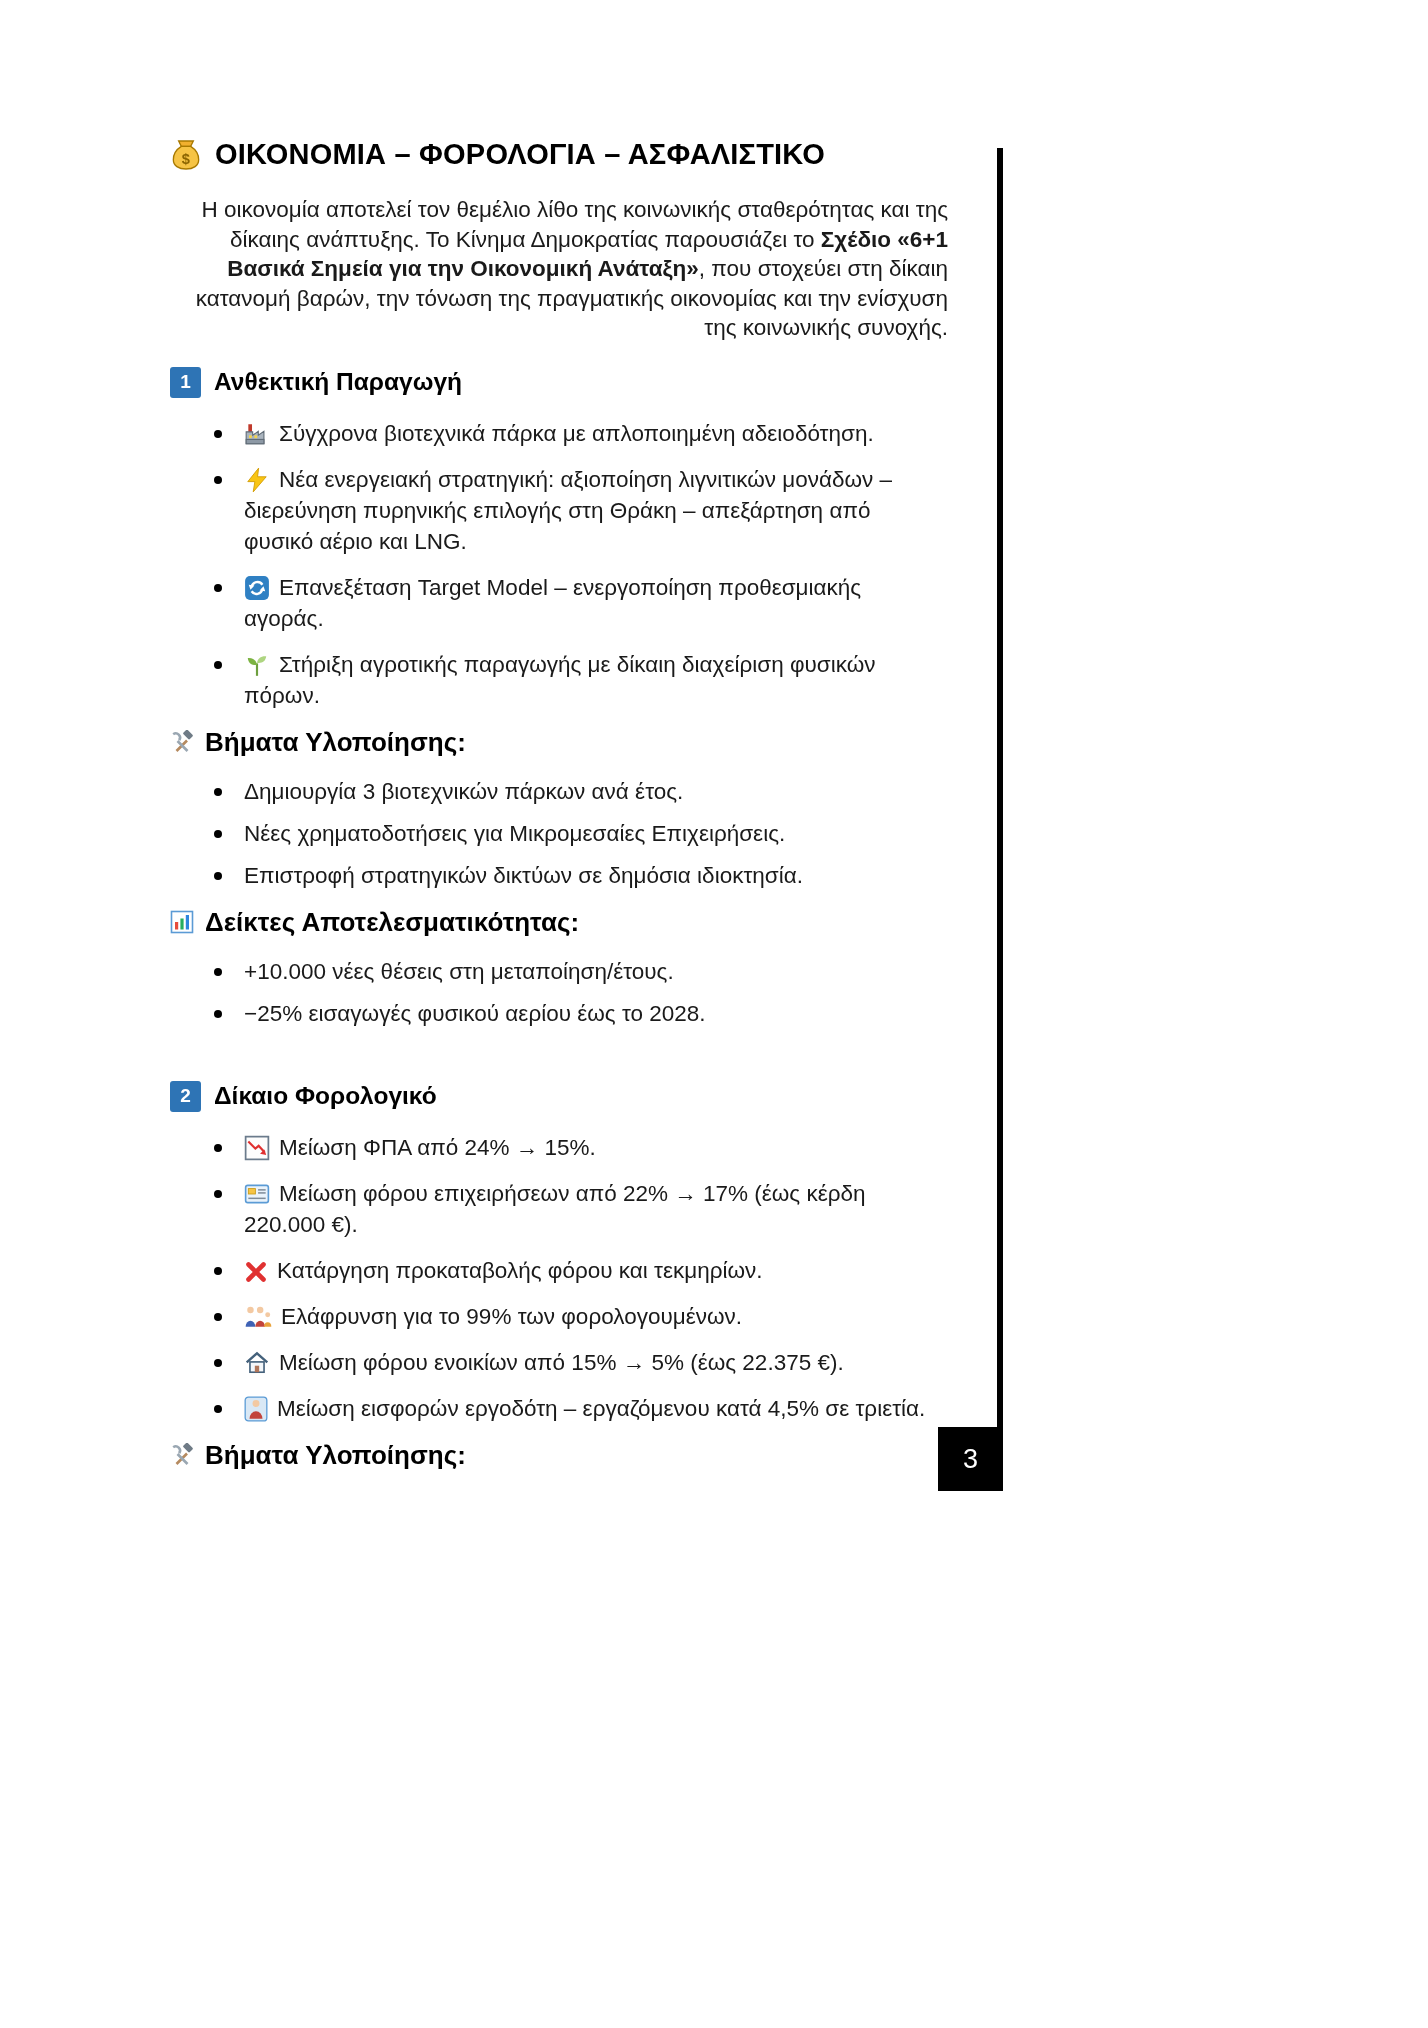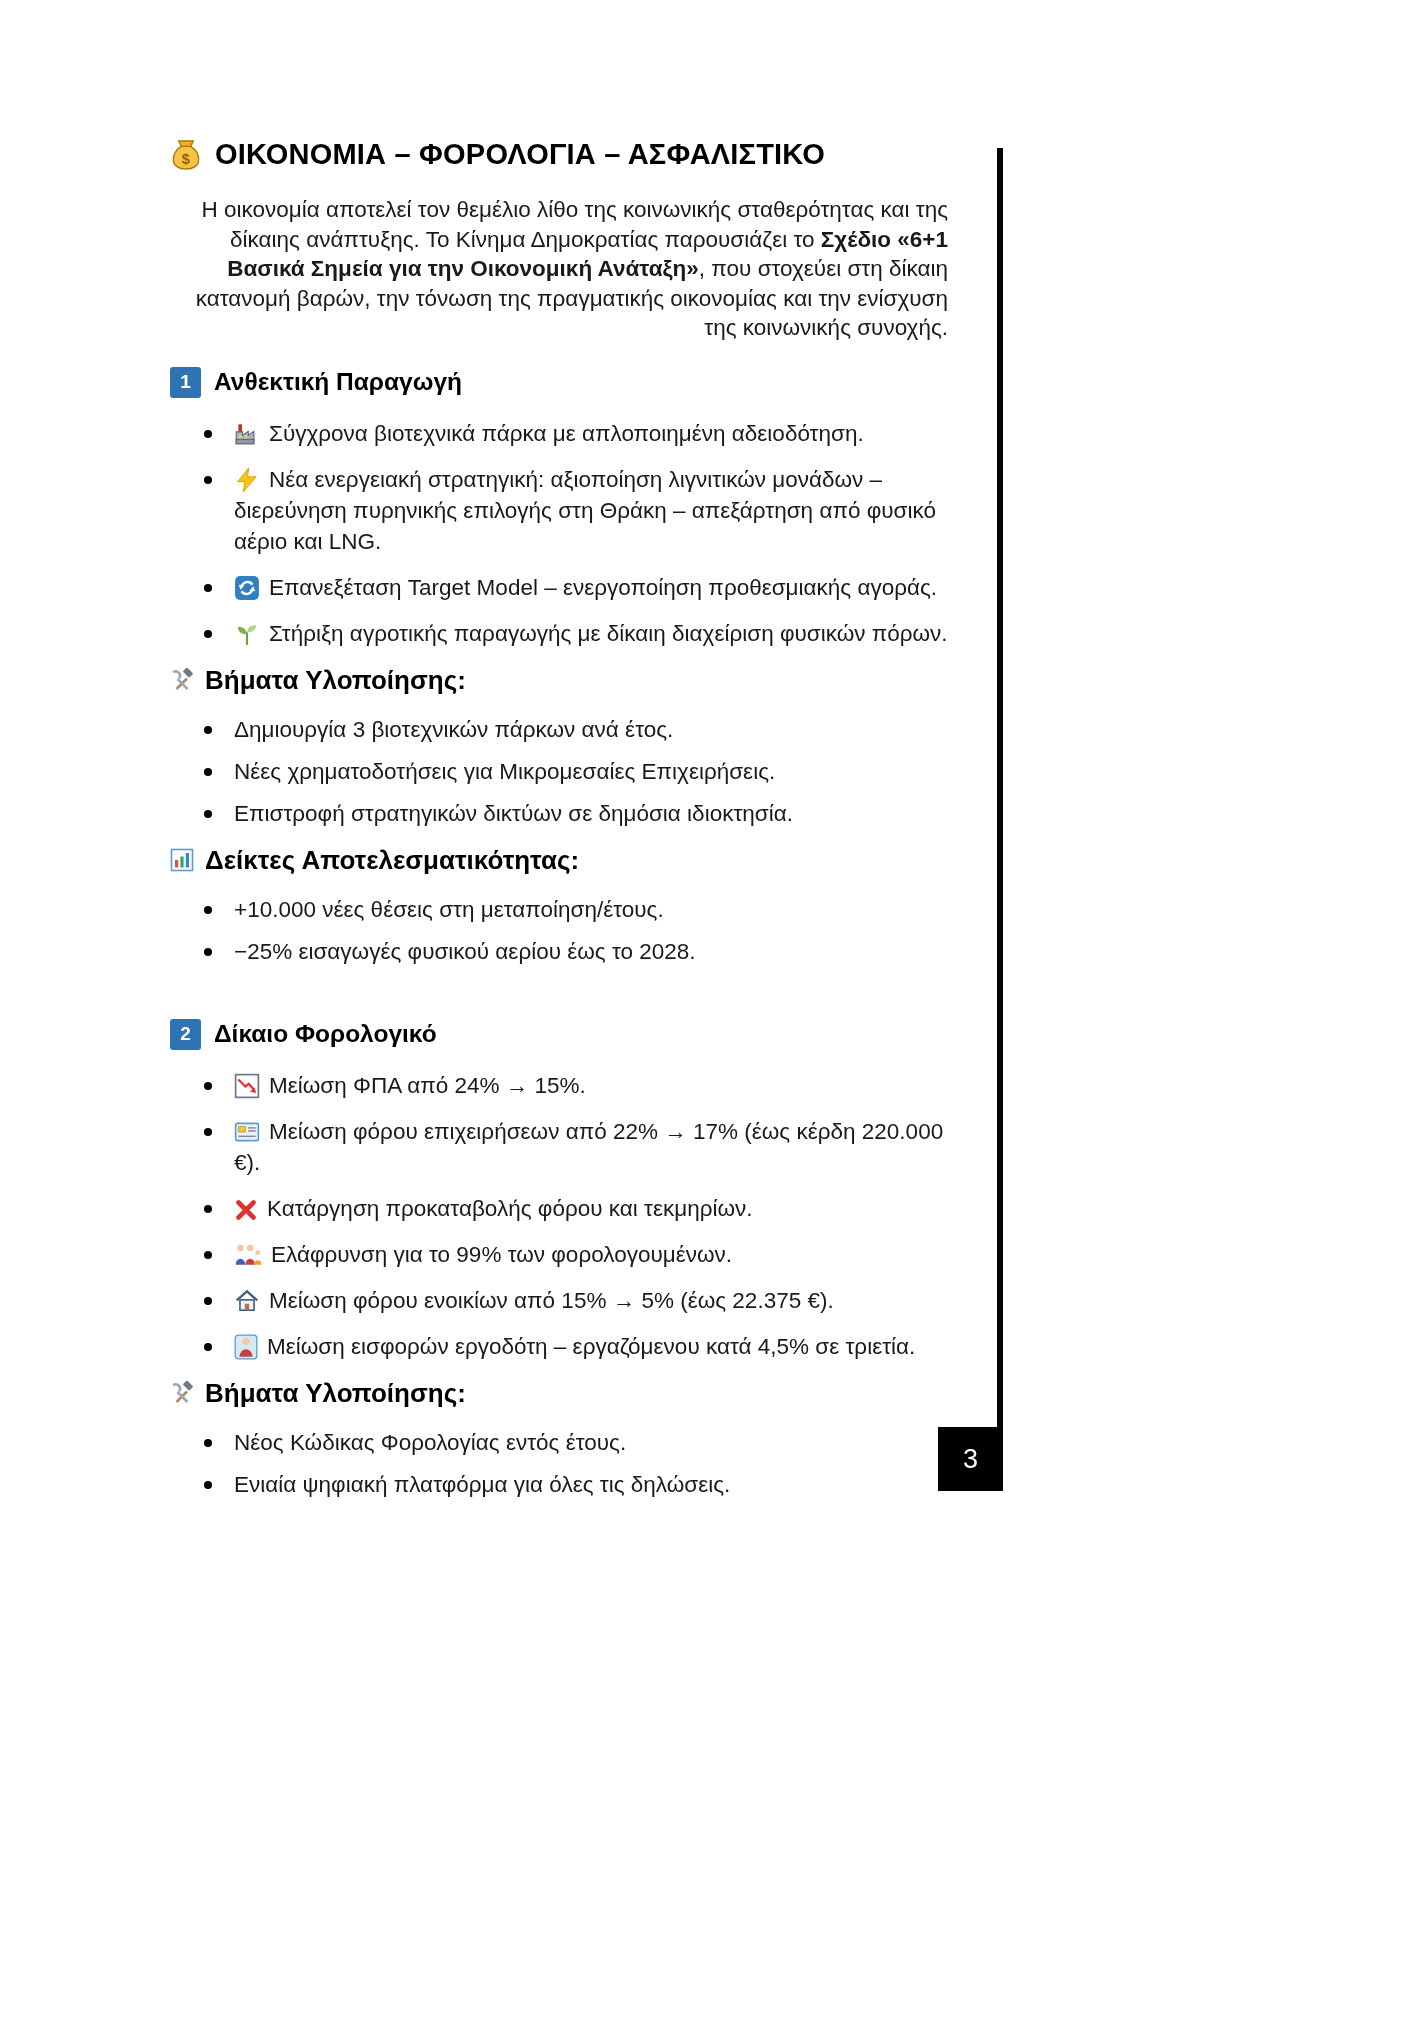--- a/index.html
+++ b/index.html
@@ -8,21 +8,21 @@
     background:#ffffff;color:#1a1a1a;
     font-family:"Liberation Sans","DejaVu Sans",sans-serif;
   }
   .content{position:absolute;left:170px;top:138px;width:778px;}
   .title{display:flex;align-items:center;gap:13px;font-size:29px;font-weight:bold;color:#000;margin:0 0 24px 0;letter-spacing:.2px;}
   .intro{font-size:22.5px;line-height:29.5px;margin:0 0 24px 0;text-align:right;}
   .intro b{font-weight:bold;}
   .section--second{margin-top:52px;}
   .section-heading{display:flex;align-items:center;gap:13px;font-size:24.5px;font-weight:bold;margin:0 0 20px 0;color:#000;}
   .numbox{flex:0 0 auto;width:31px;height:31px;border-radius:3px;background:#2E74B5;color:#fff;font-size:19px;font-weight:bold;display:flex;align-items:center;justify-content:center;}
-  ul{list-style:none;margin:0;padding:0;}
+  ul{list-style:none;margin:10px;padding:0;}
   li{position:relative;padding-left:64px;font-size:22.5px;line-height:31px;}
   li::before{content:"";position:absolute;left:34px;top:12px;width:8px;height:8px;border-radius:50%;background:#000;}
   ul.icon-bullets li{margin-bottom:15px;}
   ul.plain-bullets li{margin-bottom:11px;}
   .bullet-icon{display:inline-block;vertical-align:-6px;margin-right:9px;line-height:0;}
   .subheading{display:flex;align-items:center;gap:11px;font-size:26px;font-weight:bold;margin:16px 0 18px 0;color:#000;}
   .heading-icon{display:inline-flex;line-height:0;}
   .vline{position:absolute;left:997px;top:148px;width:6px;height:1342px;background:#000;}
   .pagenum{position:absolute;left:938px;top:1427px;width:65px;height:64px;background:#000;color:#fff;font-size:27px;display:flex;align-items:center;justify-content:center;}
 </style>
@@ -200,19 +200,15 @@
       <span class="heading-icon">
         <svg width="24" height="24" viewBox="0 0 24 24">
           <line x1="6.5" y1="21" x2="17" y2="10.5" stroke="#b58a5f" stroke-width="2.6"></line>
           <rect x="13.5" y="1.5" width="9" height="6" rx="1.2" fill="#6f7b86" transform="rotate(45 18 4.5)"></rect>
           <line x1="17.5" y1="21" x2="7.5" y2="11" stroke="#9aa7b2" stroke-width="2.6"></line>
           <path d="M3.2 4.2 a4.3 4.3 0 0 1 6 6" fill="none" stroke="#9aa7b2" stroke-width="2.6"></path>
         </svg>
       </span>
       <span>Βήματα Υλοποίησης:</span>
     </div>
-    <ul class="plain-bullets">
-      <li>Νέος Κώδικας Φορολογίας εντός έτους.</li>
-      <li>Ενιαία ψηφιακή πλατφόρμα για όλες τις δηλώσεις.</li>
-    </ul>
   </section>
 
 </div>
 
 </body></html>

